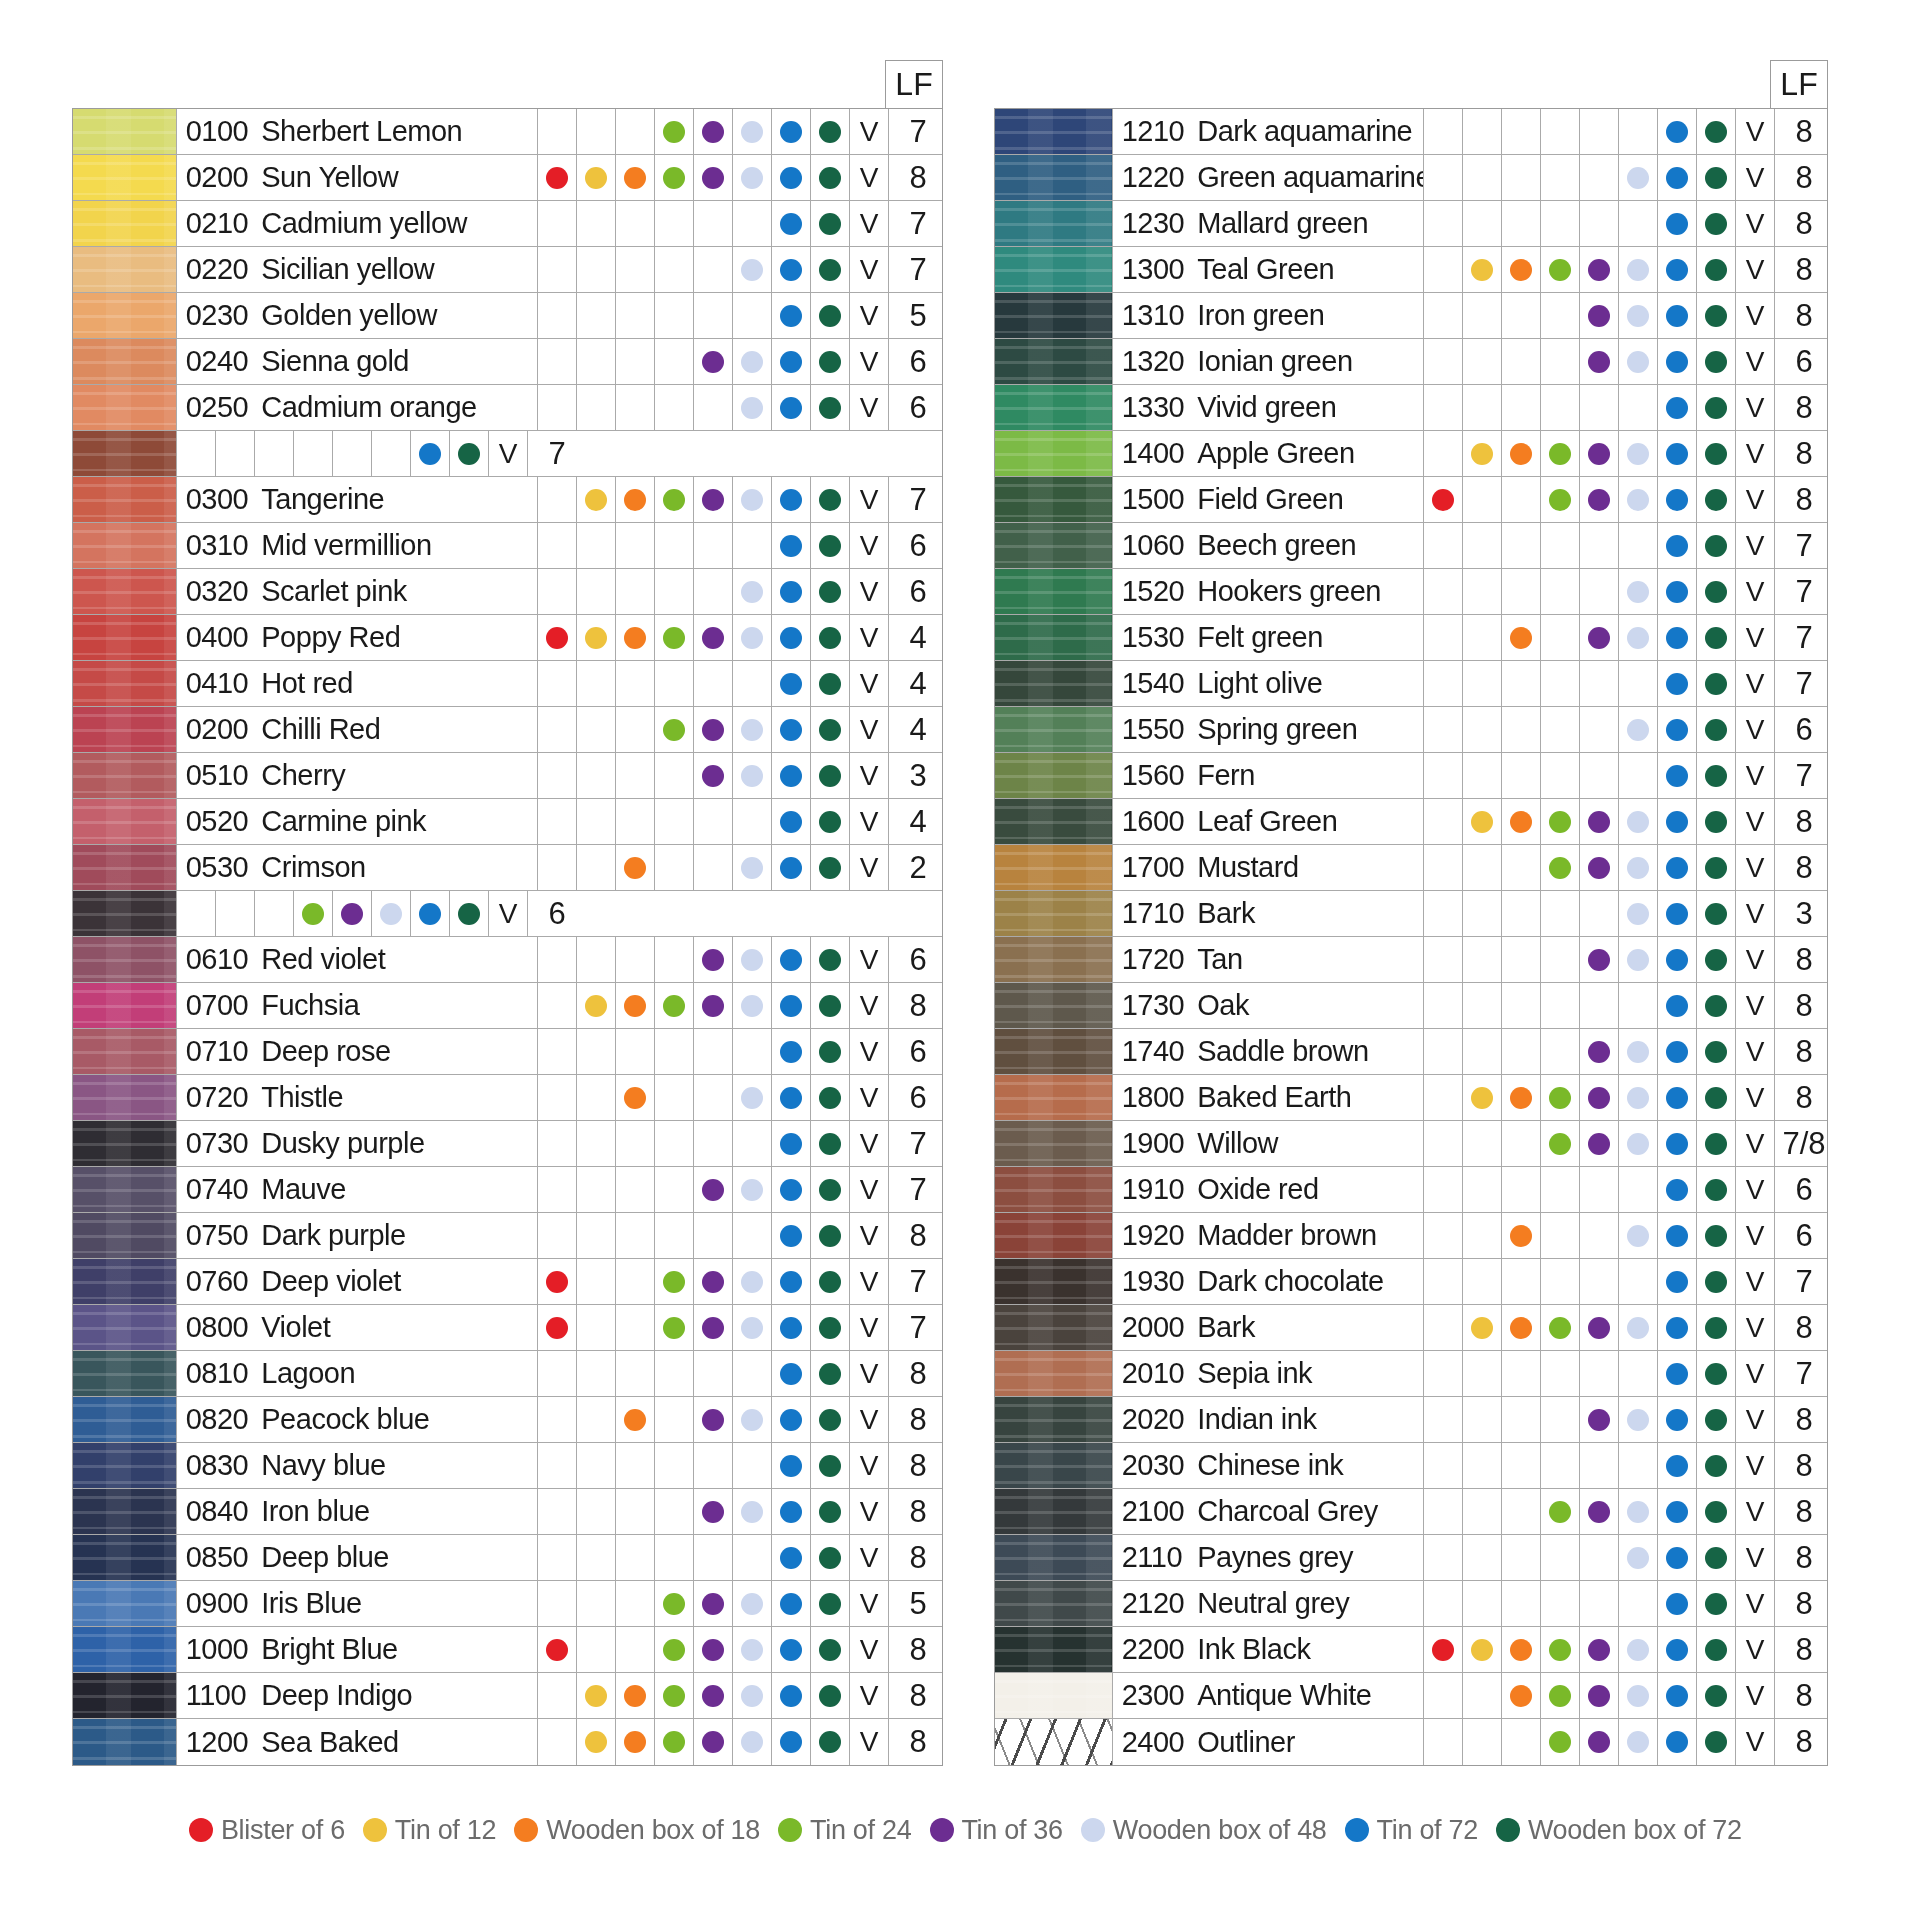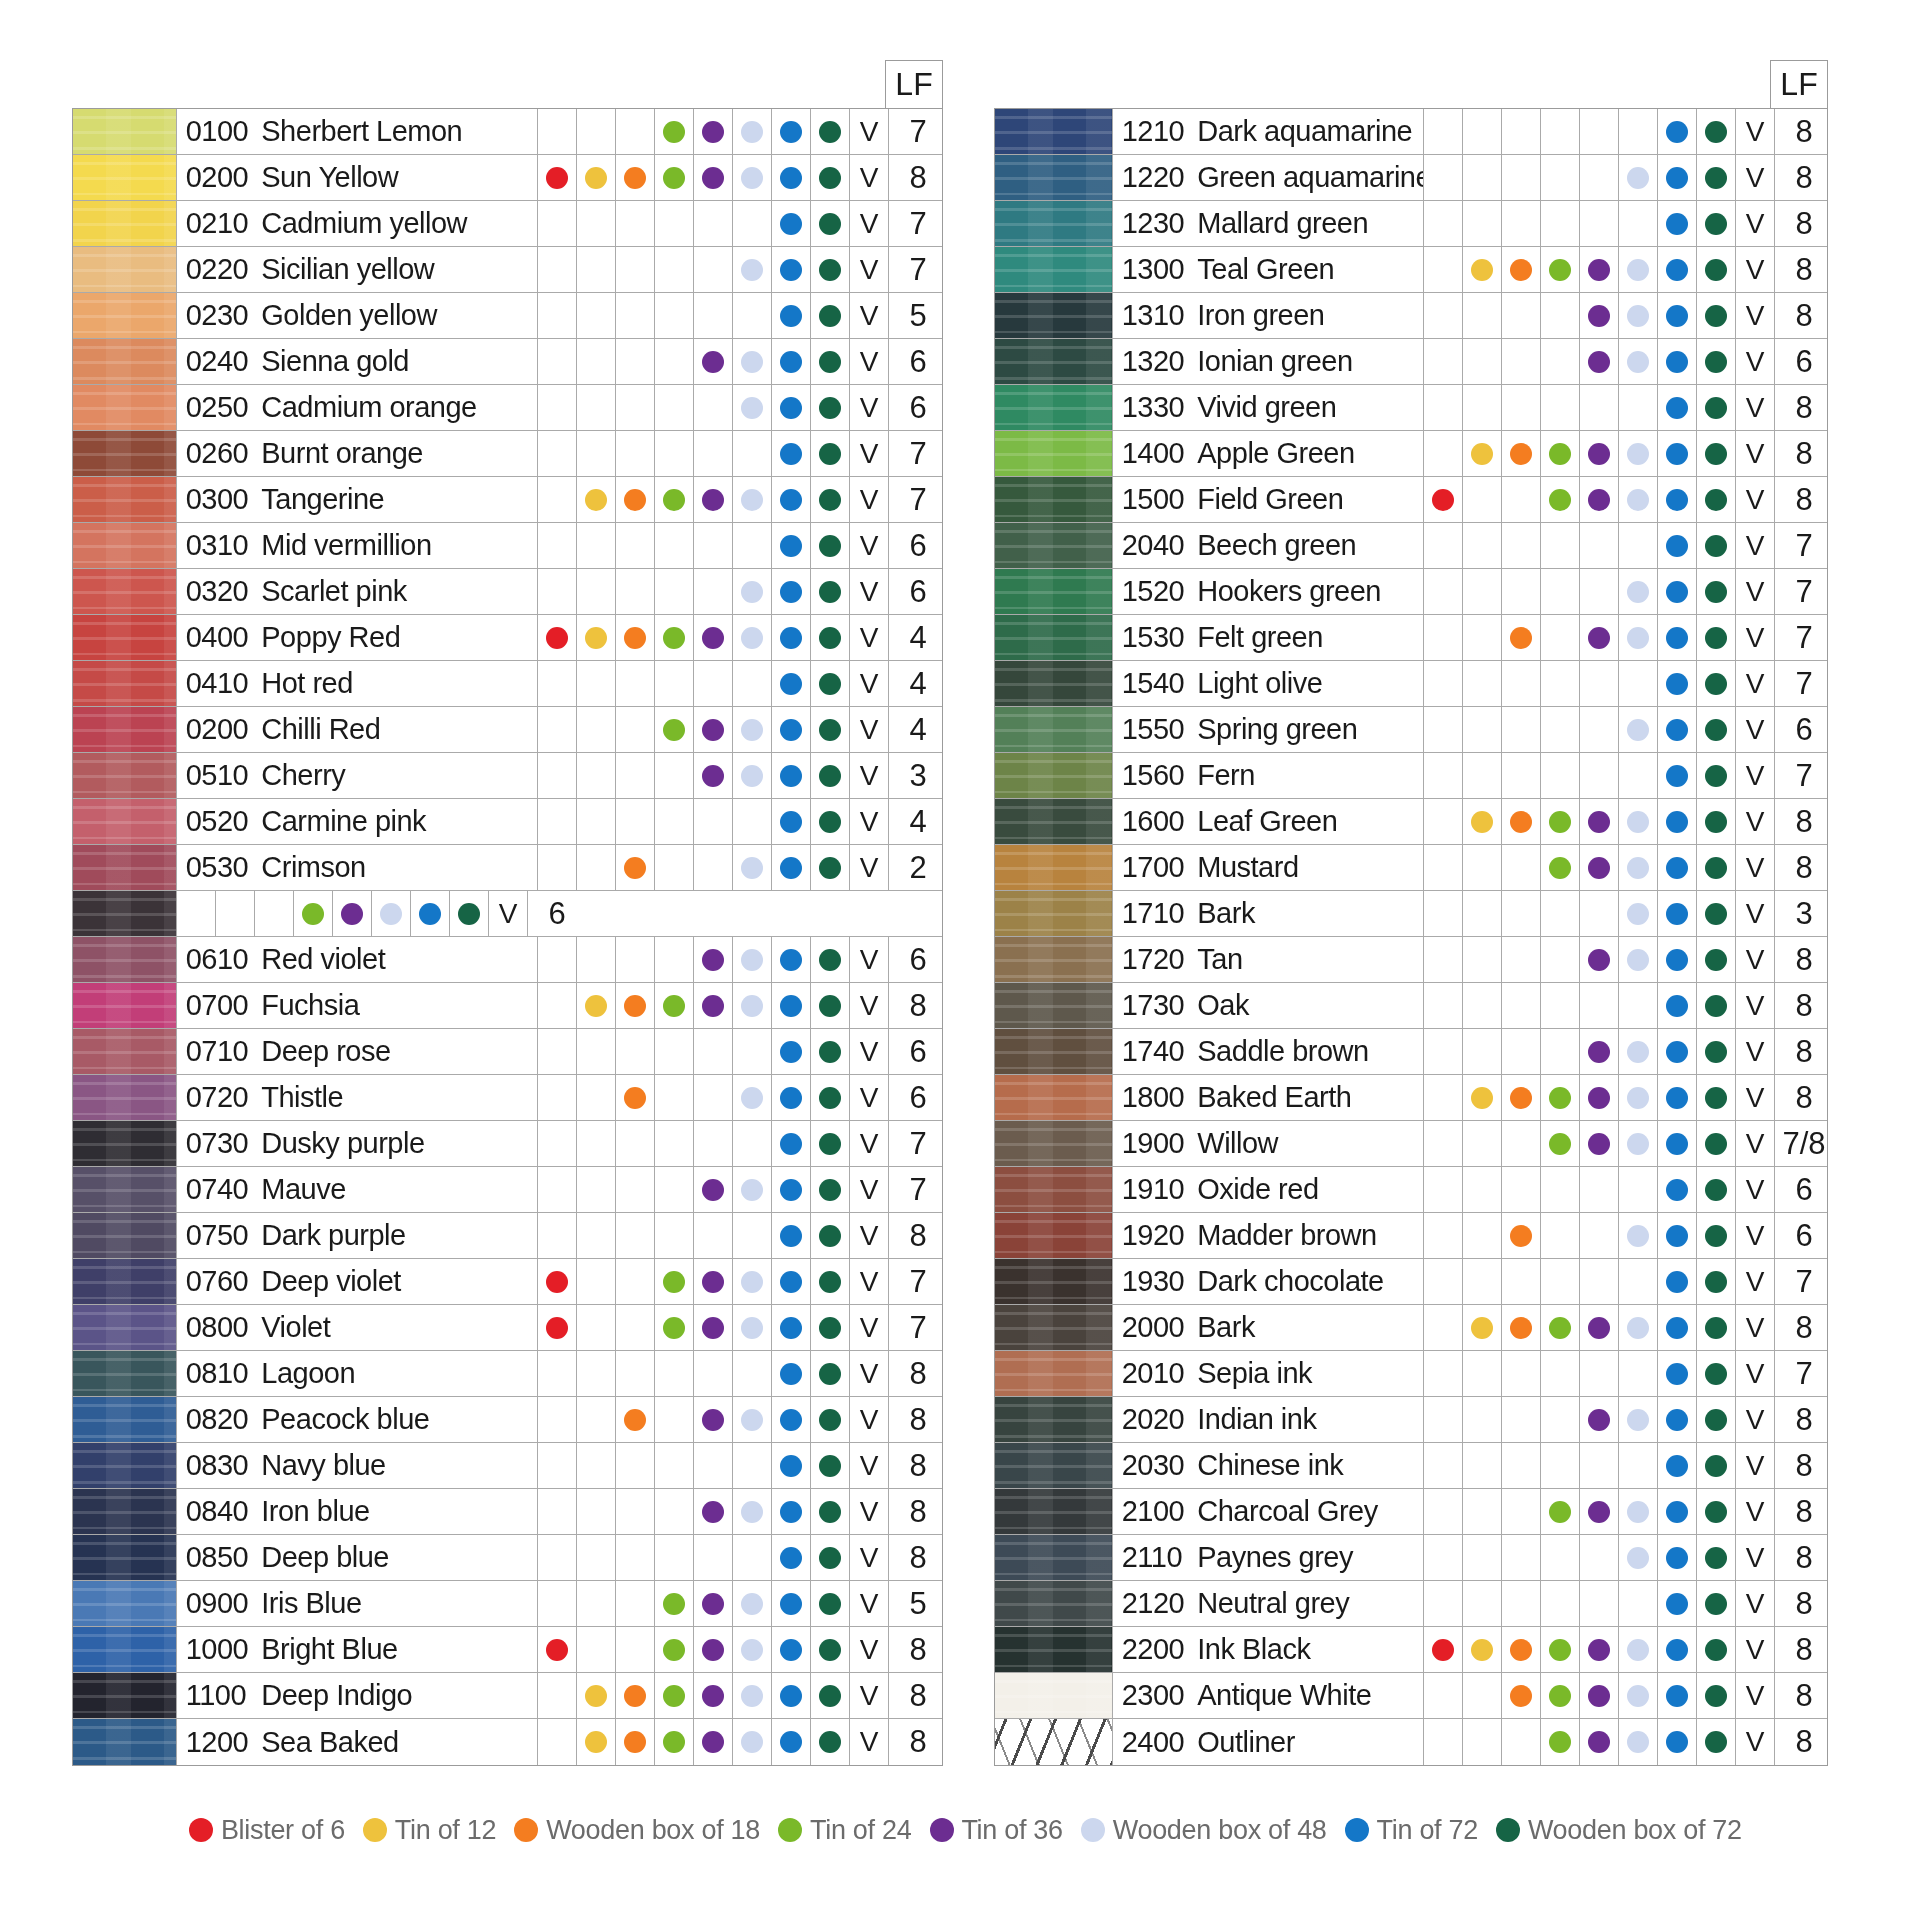--- a/index.html
+++ b/index.html
@@ -250,24 +250,20 @@
           </div>
           <div class="cell dotcell">
             <span class="dot" style="background: rgb(22, 100, 69);"></span>
           </div>
           <div class="cell vcell">V</div>
     <div class="cell lfcell">6</div>
   </div>
 
   <div class="row">
     <div class="cell swatch" style="background: rgb(142, 74, 56);"></div>
-    <div class="cell namecell">
-      <span class="code">0260</span>
-      <span class="cname">Burnt orange</span>
-    </div>
     <div class="cell dotcell"></div>
           <div class="cell dotcell"></div>
           <div class="cell dotcell"></div>
           <div class="cell dotcell"></div>
           <div class="cell dotcell"></div>
           <div class="cell dotcell"></div>
           <div class="cell dotcell">
             <span class="dot" style="background: rgb(20, 119, 200);"></span>
           </div>
           <div class="cell dotcell">
@@ -1252,21 +1248,21 @@
           <div class="cell dotcell">
             <span class="dot" style="background: rgb(22, 100, 69);"></span>
           </div>
           <div class="cell vcell">V</div>
     <div class="cell lfcell">8</div>
   </div>
 
   <div class="row">
     <div class="cell swatch" style="background: rgb(65, 96, 74);"></div>
     <div class="cell namecell">
-      <span class="code">2040</span>
+      <span class="code">1060</span>
       <span class="cname">Beech green</span>
     </div>
     <div class="cell dotcell"></div>
           <div class="cell dotcell"></div>
           <div class="cell dotcell"></div>
           <div class="cell dotcell"></div>
           <div class="cell dotcell"></div>
           <div class="cell dotcell"></div>
           <div class="cell dotcell">
             <span class="dot" style="background: rgb(20, 119, 200);"></span>

